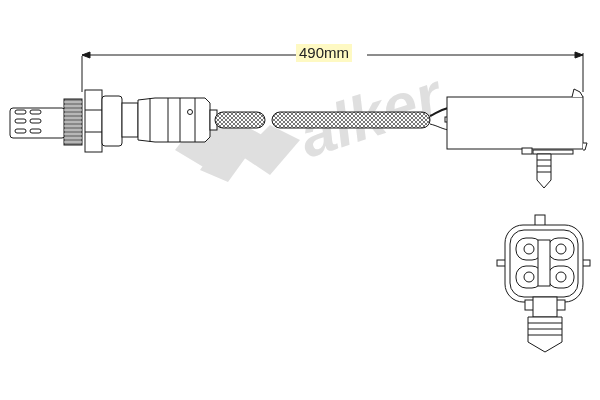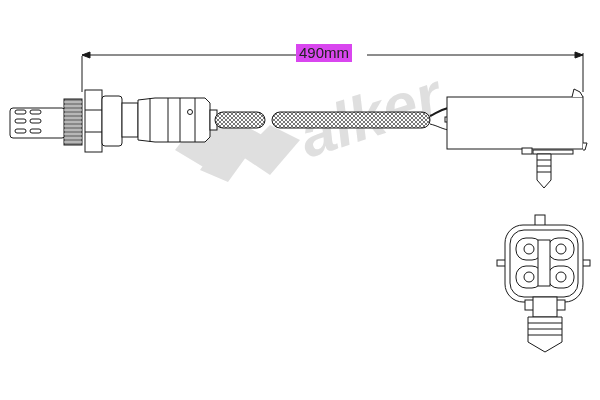--- a/index.html
+++ b/index.html
@@ -1,18 +1,18 @@
 <!DOCTYPE html>
 <html><head>
   <meta charset="utf-8">
   <style>
     html, body { margin: 0; padding: 0; background: #ffffff; }
     body { width: 600px; height: 400px; overflow: hidden; position: relative; font-family: "Liberation Sans", sans-serif; }
     #canvas { position: absolute; left: 0; top: 0; width: 600px; height: 400px; }
-    .dim-label { position: absolute; left: 296px; top: 44px; font-size: 15px; color: #222; background: #d946ef; padding: 0 3px; line-height: 18px; }
+    .dim-label { position: absolute; left: 296px; top: 44px; font-size: 15px; color: #222; background: #fef9c3; padding: 0 3px; line-height: 18px; }
   </style>
 </head>
 <body>
 
 <svg id="canvas" width="600" height="400" viewBox="0 0 600 400" xmlns="http://www.w3.org/2000/svg">
   <defs>
     <pattern id="braid" width="4" height="4" patternUnits="userSpaceOnUse">
       <rect width="4" height="4" fill="#ffffff"></rect>
       <path d="M0,2 L2,0 M2,4 L4,2 M0,2 L2,4 M2,0 L4,2" stroke="#555" stroke-width="0.8"></path>
     </pattern>

